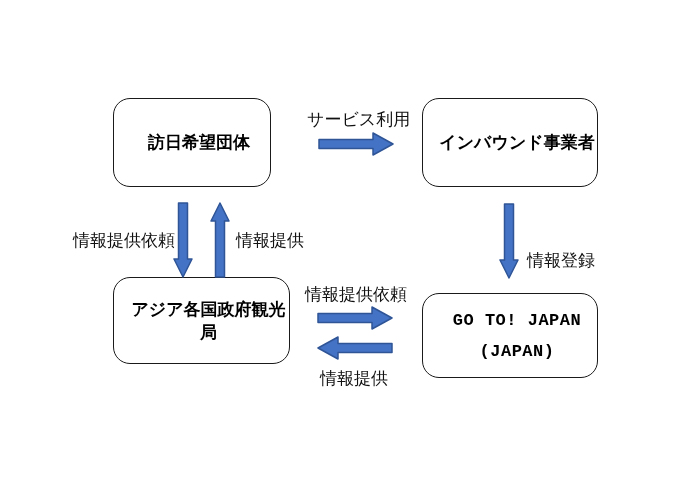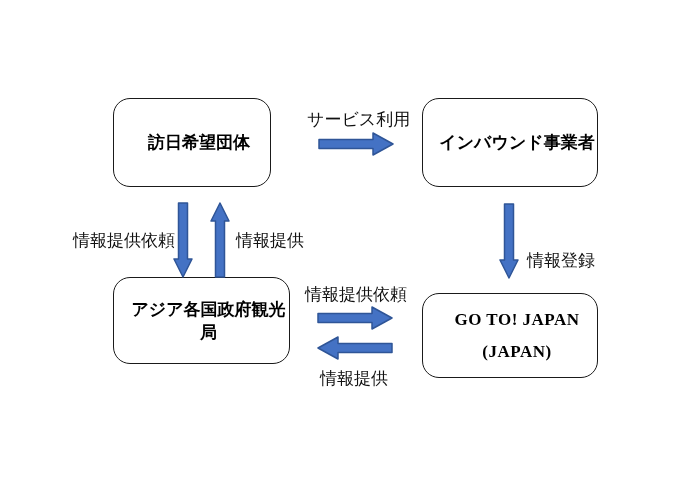--- a/index.html
+++ b/index.html
@@ -25,21 +25,21 @@
     text-align: center;
     color: #000000;
     font-size: 17px;
     font-weight: 700;
     padding-left: 14px;
   }
   .node-top-left     { left: 113px; top:  98px; width: 158px; height: 89px; }
   .node-top-right    { left: 422px; top:  98px; width: 176px; height: 89px; }
   .node-bottom-left  { left: 113px; top: 277px; width: 177px; height: 87px; }
   .node-bottom-right { left: 422px; top: 293px; width: 176px; height: 85px; }
-  .mono { font-family: Liberation Serif, serif; letter-spacing: 0.5px; }
+  .mono { font-family: Liberation Mono, monospace; letter-spacing: 0.5px; }
   .edge-label {
     position: absolute;
     font-size: 17px;
     font-weight: 500;
     color: #111111;
     white-space: nowrap;
   }
   .label-service          { left: 307px; top: 108px; }
   .label-req-left         { left:  73px; top: 229px; }
   .label-provide-left     { left: 236px; top: 229px; }

